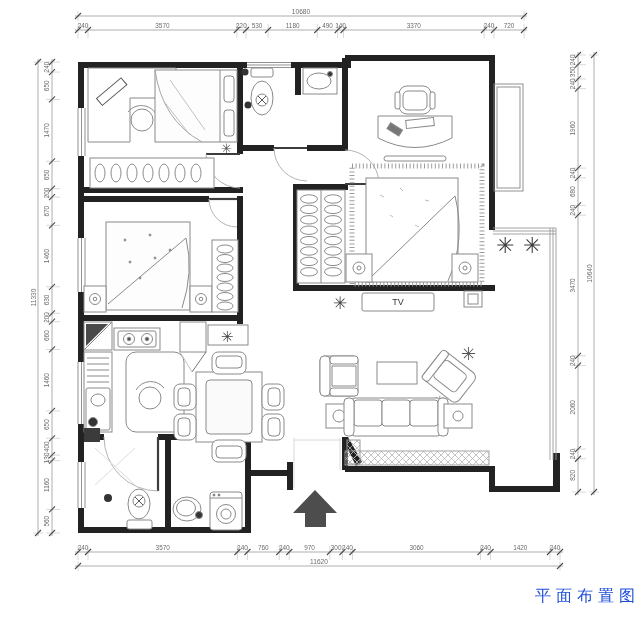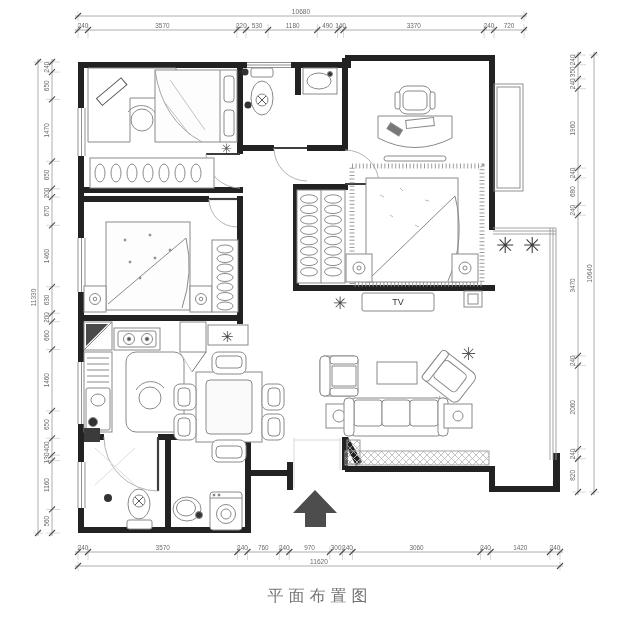--- a/index.html
+++ b/index.html
@@ -1,20 +1,20 @@
 <!DOCTYPE html>
 <html><head>
 <meta charset="utf-8">
 <style>
   html,body{margin:0;padding:0;background:#ffffff;}
   #stage{position:relative;width:640px;height:617px;background:#fff;overflow:hidden;
          font-family:"Liberation Sans",sans-serif;}
   #plan-svg{position:absolute;left:0;top:0;}
-  #plan-title{position:absolute;left:0;top:586px;width:640px;text-align:center;
-              font-size:16px;letter-spacing:5px;color:#737373;
+  #plan-title{position:absolute;left:0;top:586px;width:640px;text-align:right;
+              font-size:16px;letter-spacing:5px;color:#1d4ed8;
               font-family:"Liberation Sans",sans-serif;}
   text{font-family:"Liberation Sans",sans-serif;}
   .dimtxt{font-size:6.4px;fill:#6b6b6b;}
   .tottxt{font-size:6.6px;fill:#6b6b6b;}
 </style>
 </head>
 <body>
 
 <div id="stage">
 <svg id="plan-svg" width="640" height="617" viewBox="0 0 640 617">

